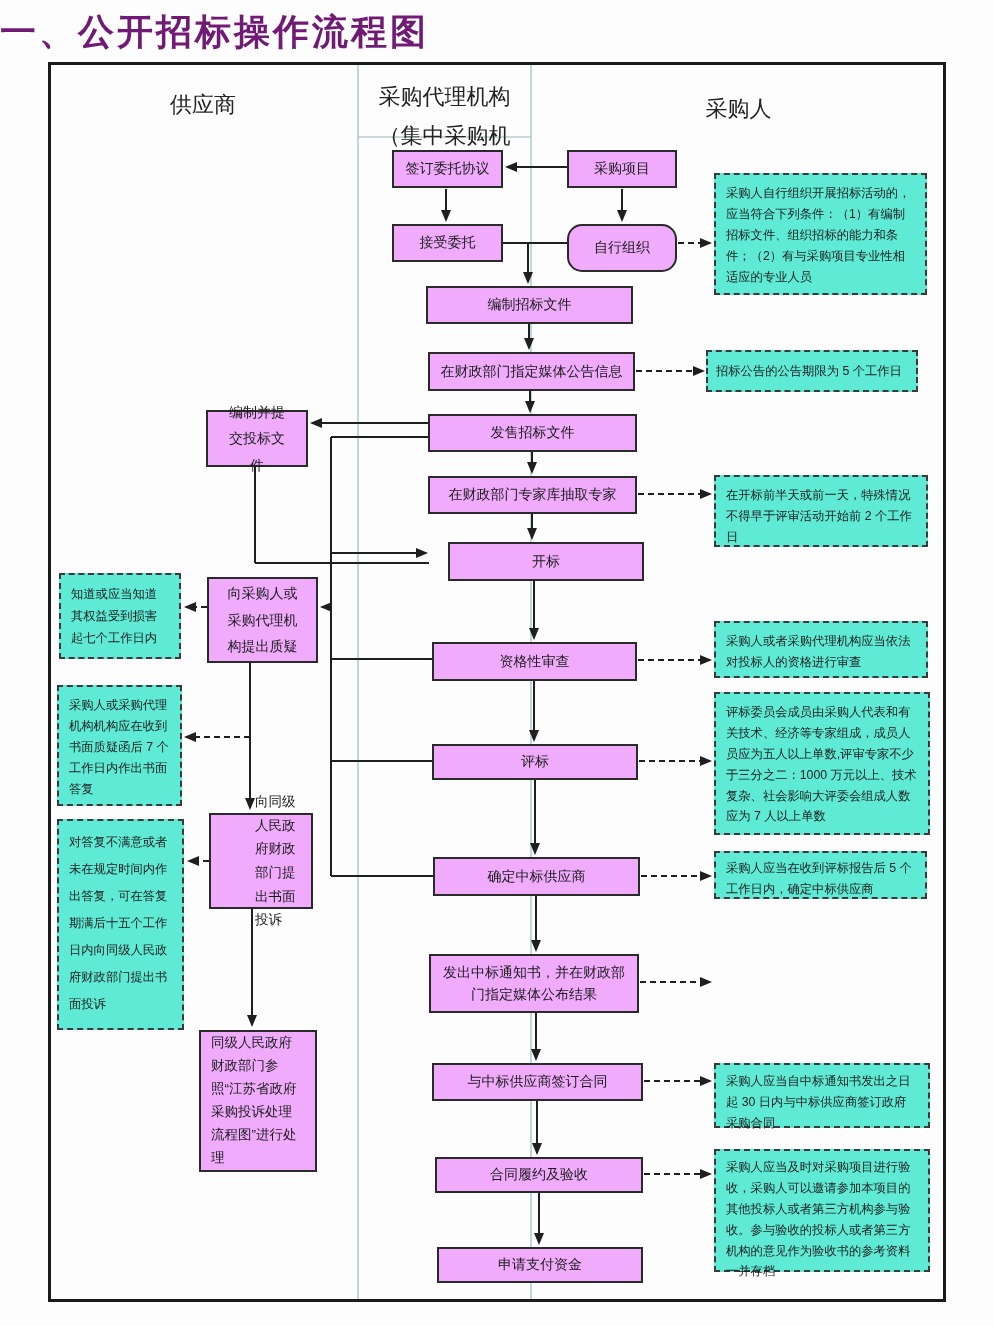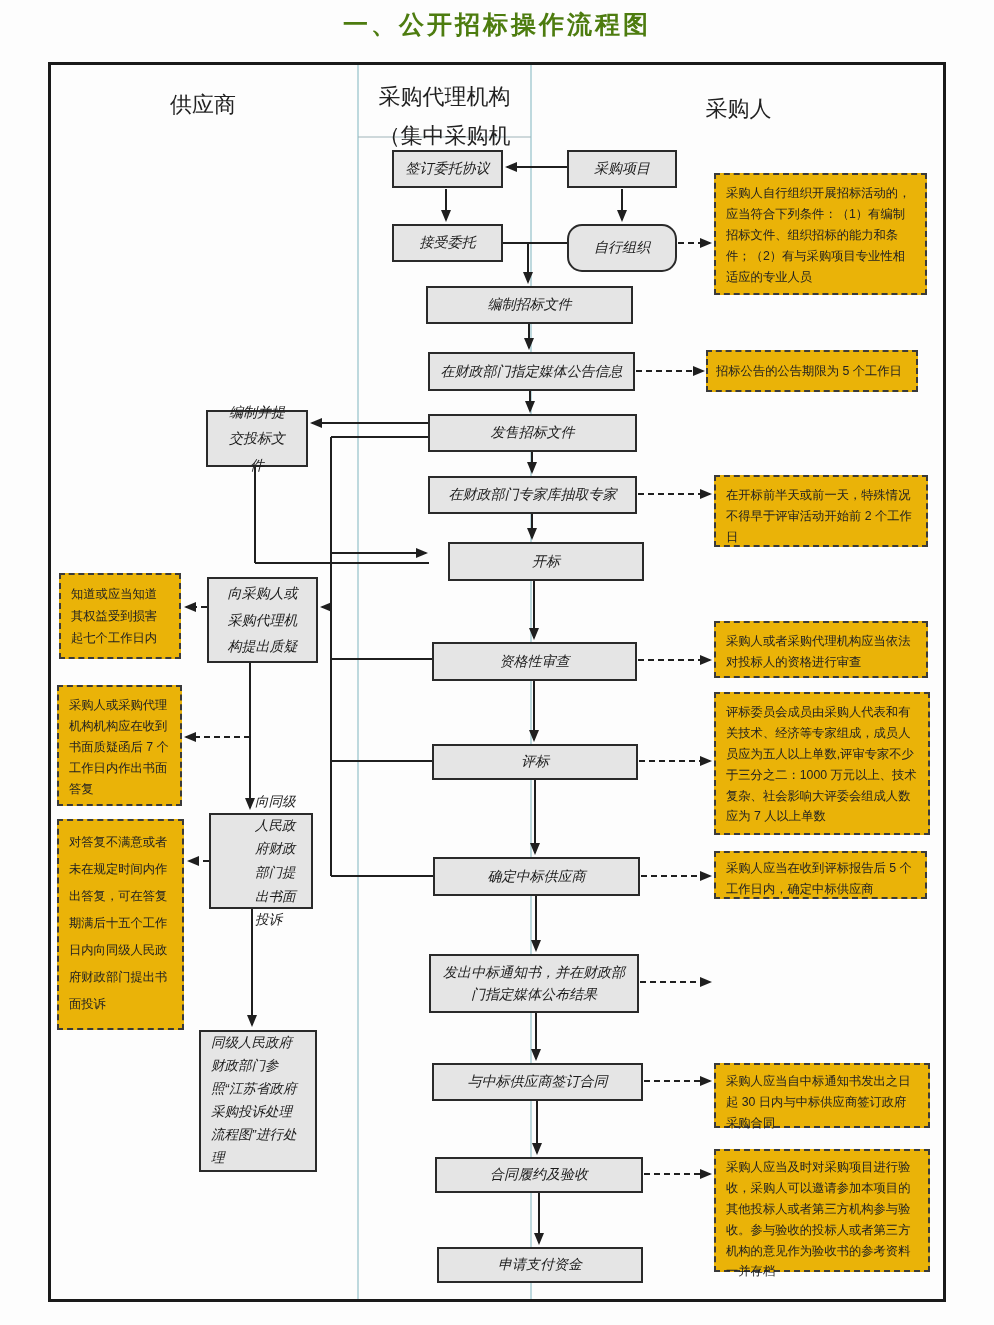--- a/index.html
+++ b/index.html
@@ -1,30 +1,30 @@
 <!DOCTYPE html>
 <html><head>
 <meta charset="utf-8">
 <style>
   html,body{margin:0;padding:0;background:#ffffff;}
   body{font-family:"Liberation Sans","DejaVu Sans",sans-serif;color:#1f1f1f;}
   #stage{position:relative;width:994px;height:1325px;background:#fdfdfd;overflow:hidden;}
-  .title{position:absolute;left:0;top:8px;width:100%;text-align:center;
-         font-size:25px;font-weight:700;letter-spacing:3px;color:#4d7c0f;
+  .title{position:absolute;left:0;top:8px;width:100%;
+         font-size:36px;font-weight:700;letter-spacing:3px;color:#701a75;
          font-family:"Liberation Serif","DejaVu Serif",serif;}
   .frame{position:absolute;left:48px;top:62px;width:898px;height:1240px;
          border:3px solid #1a1a1a;box-sizing:border-box;z-index:3;pointer-events:none;}
   .hdr{position:absolute;z-index:2;text-align:center;font-size:22px;color:#222;}
   svg.layer{position:absolute;left:0;top:0;z-index:1;}
-  .box{position:absolute;z-index:2;background:#e5e5e5;border:2px solid #2a2a2a;box-sizing:border-box;
+  .box{position:absolute;z-index:2;background:#f0abfc;border:2px solid #2a2a2a;box-sizing:border-box;
        display:flex;align-items:center;justify-content:center;text-align:center;
-       font-size:14px;line-height:1.55;color:#1b1b1b;padding:0 6px;font-style:italic;}
+       font-size:14px;line-height:1.55;color:#1b1b1b;padding:0 6px;}
   .box.narrow{padding:0 18px;}
   .box.ta-l{text-align:left;justify-content:flex-start;padding:0 10px;font-size:13.5px;line-height:1.7;}
-  .note{position:absolute;z-index:2;background:#eab308;border:2px dashed #3a3a3a;box-sizing:border-box;
+  .note{position:absolute;z-index:2;background:#5eead4;border:2px dashed #3a3a3a;box-sizing:border-box;
         font-size:12.3px;line-height:1.7;color:#222;padding:8px 10px;text-align:left;}
   .note.mid{display:flex;align-items:center;}
   .lh18{line-height:1.8;}
   .lh22{line-height:2.2;}
 </style>
 </head>
 <body>
 
 <div id="stage">
 

